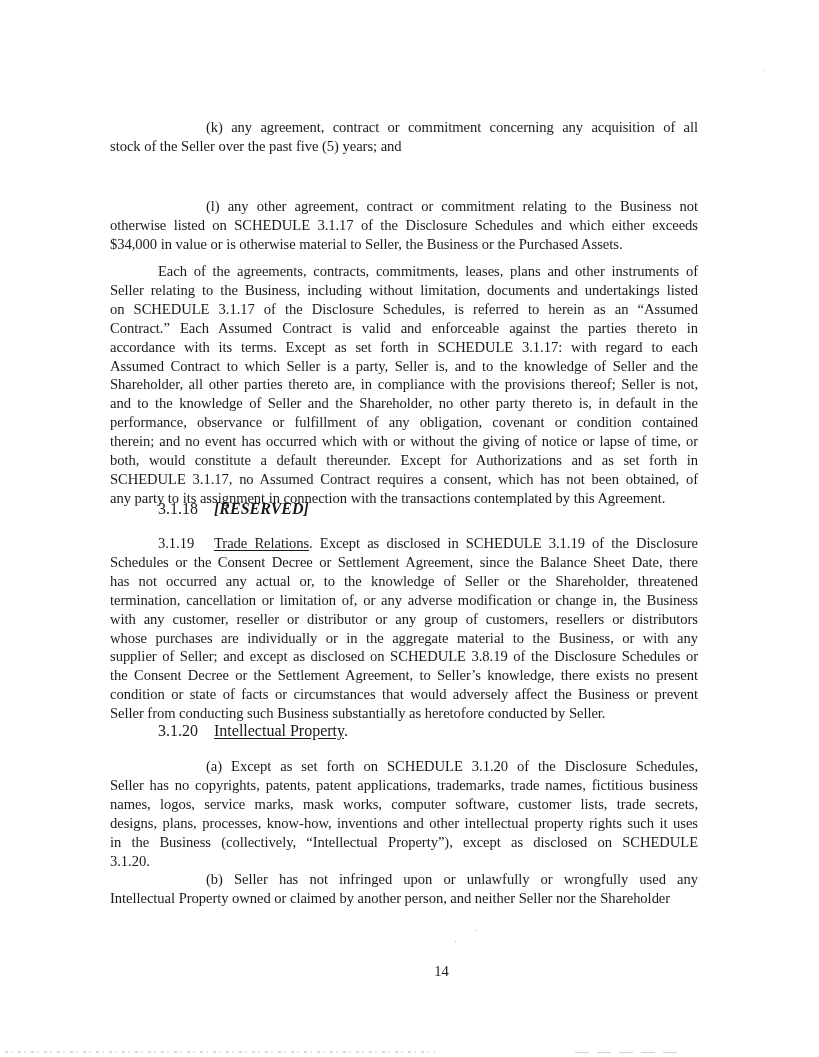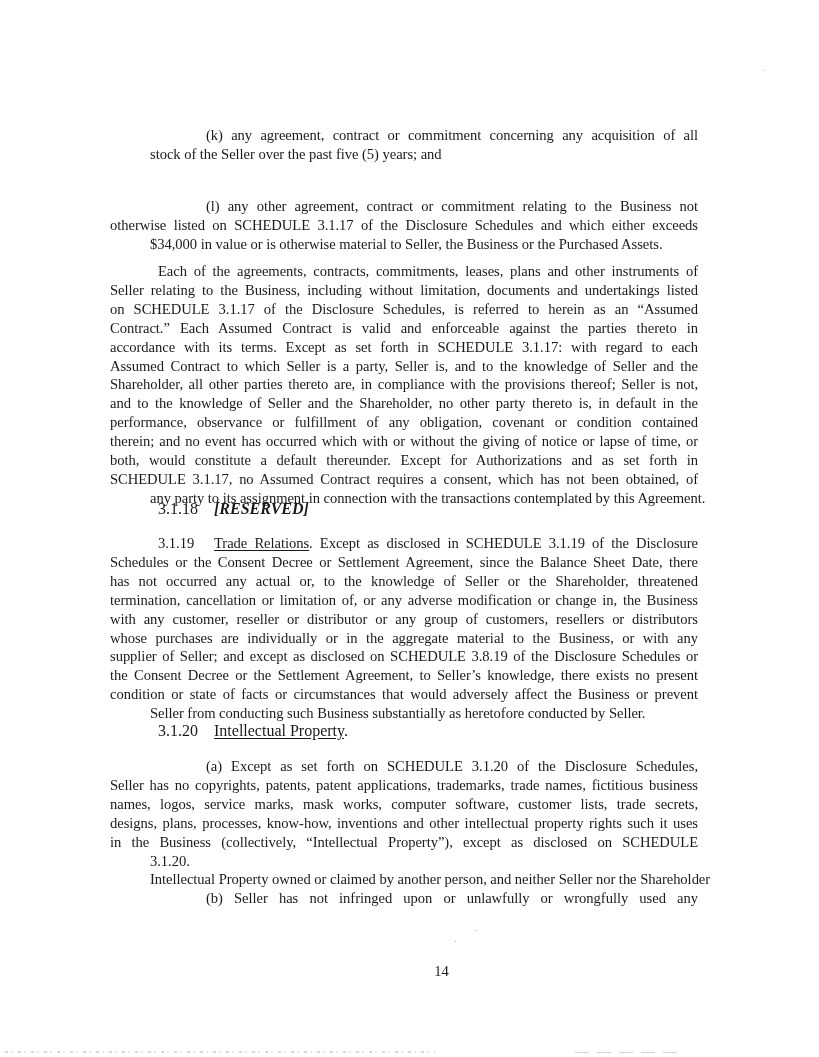--- a/index.html
+++ b/index.html
@@ -31,21 +31,20 @@
       letter-spacing: -0.05px;
     }
     .block .line {
       display: block;
       text-align: justify;
       text-align-last: justify;
       white-space: nowrap;
     }
     .block .line.last {
       text-align-last: left;
-      margin-left: 40px;
     }
     .indent-sub { padding-left: 96px; }
     .indent-para { padding-left: 48px; }
     .heading-line {
       position: absolute;
       left: 158px;
       font-size: 16px;
       line-height: 18.9px;
     }
     .sec-num { display: inline-block; width: 56px; }
@@ -82,21 +81,21 @@
       position: absolute;
       width: 1px; height: 1px;
       background: #bbbbbb;
     }
   </style>
 </head>
 <body>
 
 <div class="page">
 
-  <div class="block" style="top:126px;">
+  <div class="block" style="top:118px;">
     <span class="line indent-sub">(k)    any agreement, contract or commitment concerning any acquisition of all</span>
     <span class="line last">stock of the Seller over the past five (5) years; and</span>
   </div>
 
   <div class="block" style="top:197px;">
     <span class="line indent-sub">(l)    any other agreement, contract or commitment relating to the Business not</span>
     <span class="line">otherwise listed on SCHEDULE 3.1.17 of the Disclosure Schedules and which either exceeds</span>
     <span class="line last">$34,000 in value or is otherwise material to Seller, the Business or the Purchased Assets.</span>
   </div>
 
@@ -140,22 +139,22 @@
   <div class="block" style="top:757px;">
     <span class="line indent-sub">(a)    Except as set forth on SCHEDULE 3.1.20 of the Disclosure Schedules,</span>
     <span class="line">Seller has no copyrights, patents, patent applications, trademarks, trade names, fictitious business</span>
     <span class="line">names, logos, service marks, mask works, computer software, customer lists, trade secrets,</span>
     <span class="line">designs, plans, processes, know-how, inventions and other intellectual property rights such it uses</span>
     <span class="line">in the Business (collectively, “Intellectual Property”), except as disclosed on SCHEDULE</span>
     <span class="line last">3.1.20.</span>
   </div>
 
   <div class="block" style="top:870px;">
+    <span class="line indent-sub">(b)    Seller has not infringed upon or unlawfully or wrongfully used any</span>
     <span class="line last">Intellectual Property owned or claimed by another person, and neither Seller nor the Shareholder</span>
-    <span class="line indent-sub">(b)    Seller has not infringed upon or unlawfully or wrongfully used any</span>
   </div>
 
   <div class="page-number">14</div>
 
   <div class="scan-artifact"></div>
   <div class="scan-artifact-right"></div>
   <div class="speck" style="left:476px; top:930px;"></div>
   <div class="speck" style="left:455px; top:941px;"></div>
   <div class="speck" style="left:763px; top:70px;"></div>
 </div>

